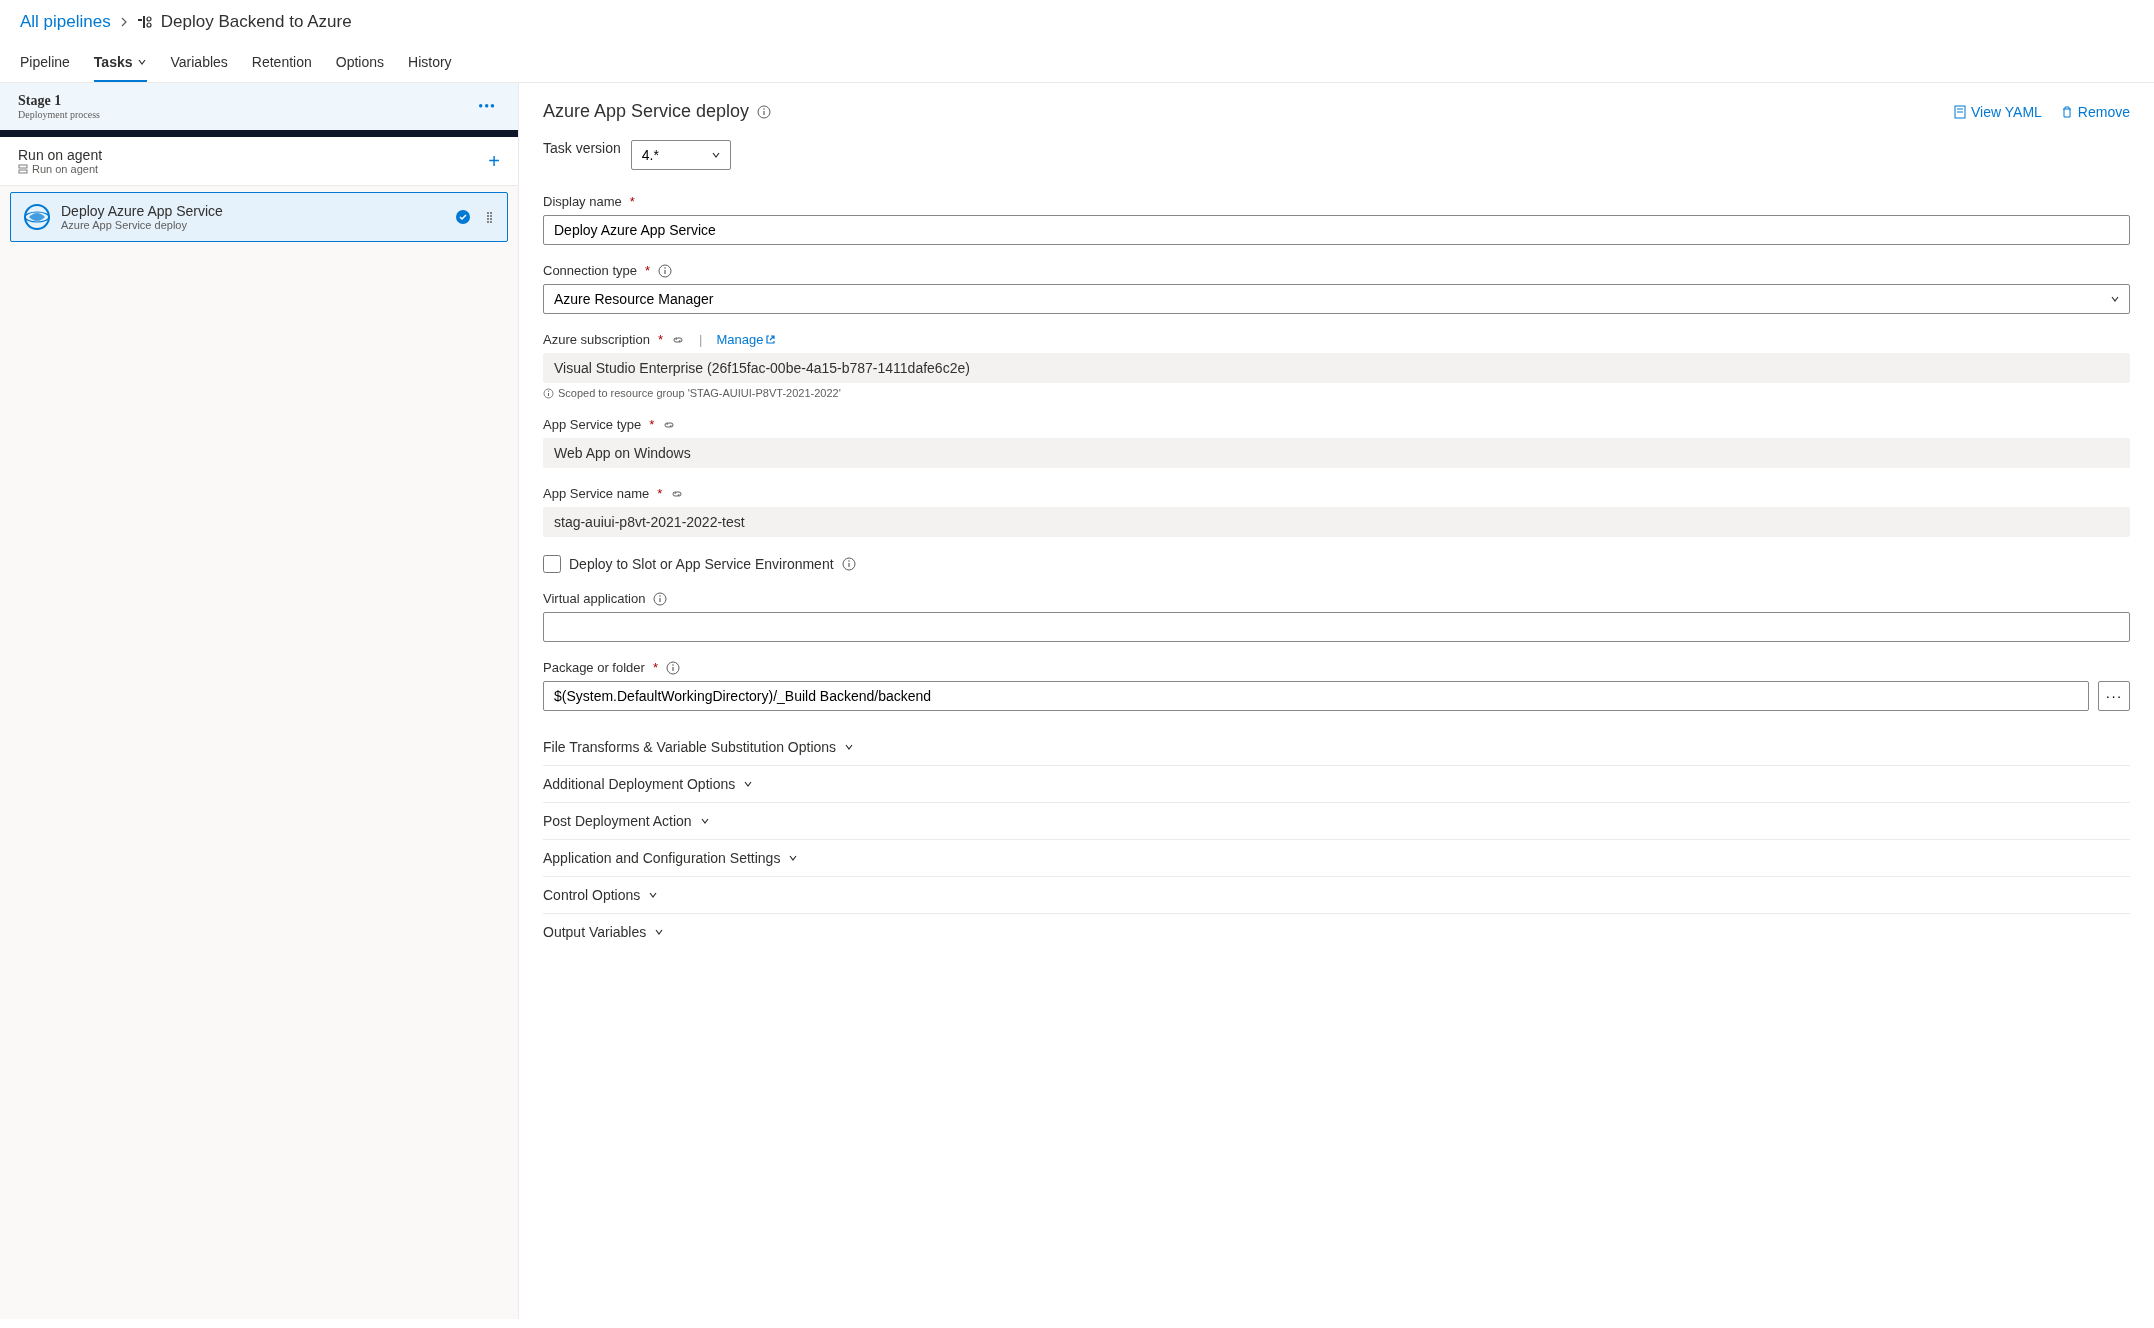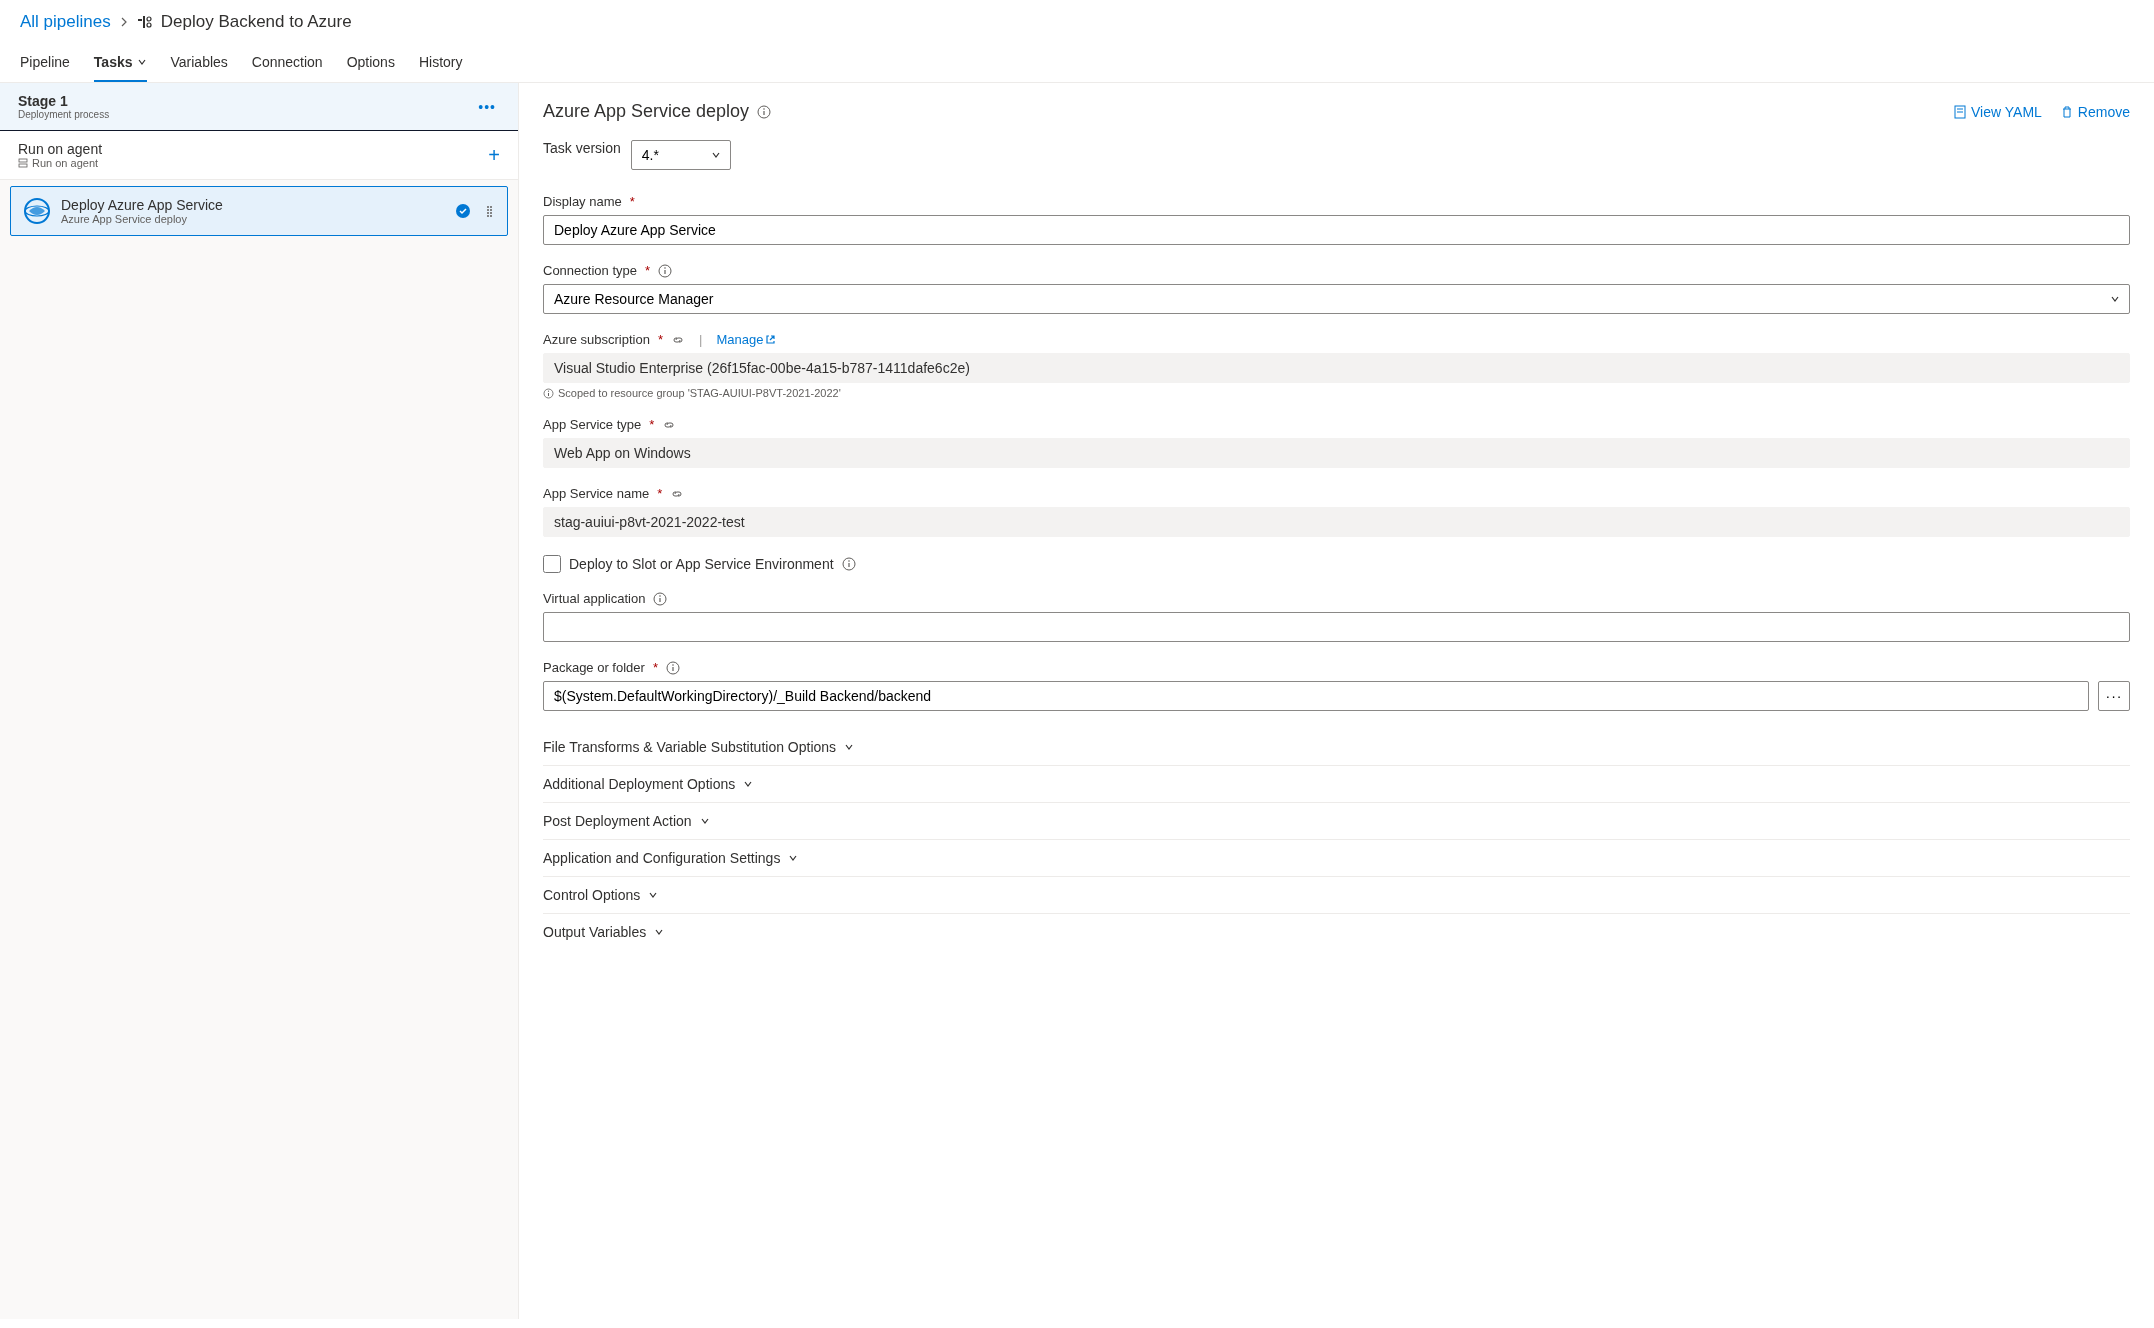--- a/index.html
+++ b/index.html
@@ -6,21 +6,21 @@
 body { font-family: "Segoe UI", -apple-system, sans-serif; font-size: 14px; color: #323130; background: #fff; }
 a { color: #0078d4; text-decoration: none; }
 .breadcrumb { display: flex; align-items: center; gap: 8px; padding: 12px 20px; font-size: 17px; }
 .breadcrumb-sep { color: #605e5c; }
 .breadcrumb-icon { width: 16px; height: 16px; display: inline-flex; }
 .tabs { display: flex; gap: 24px; padding: 0 20px; border-bottom: 1px solid #edebe9; }
 .tab { padding: 10px 0; cursor: pointer; color: #323130; border-bottom: 2px solid transparent; display: flex; align-items: center; gap: 4px; }
 .tab.active { border-bottom-color: #0078d4; font-weight: 600; }
 .main { display: flex; height: calc(100vh - 92px); }
 .left-panel { width: 519px; border-right: 1px solid #edebe9; background: #faf9f8; }
-.stage-header { background: #eff6fc; padding: 10px 18px; display: flex; justify-content: space-between; align-items: center; border-bottom: 1px solid #0f172a; }
+.stage-header { background: #eff6fc; padding: 10px 18px; display: flex; justify-content: space-between; align-items: center; border-bottom: 7px solid #0f172a; font-family: Liberation Serif, serif; }
 .stage-header .title { font-weight: 600; font-size: 14px; }
 .stage-header .sub { font-size: 10px; color: #605e5c; }
 .dots-btn { color: #0078d4; font-size: 14px; letter-spacing: 1px; cursor: pointer; padding: 2px 4px; }
 .agent-row { background: #fff; padding: 10px 18px; display: flex; justify-content: space-between; align-items: center; border-bottom: 1px solid #edebe9; }
 .agent-row .title { font-size: 14px; }
 .agent-row .sub { font-size: 11px; color: #605e5c; display: flex; align-items: center; gap: 4px; }
 .plus-btn { color: #0078d4; font-size: 20px; cursor: pointer; }
 .task-row { background: #e5f1fb; border: 1px solid #0078d4; margin: 6px 10px; padding: 10px 12px; display: flex; align-items: center; gap: 10px; border-radius: 2px; position: relative; }
 .task-icon { width: 28px; height: 28px; flex-shrink: 0; }
 .task-row .title { font-size: 14px; }
@@ -81,21 +81,21 @@
   <div class="tab">Pipeline</div>
   <div class="tab active">
     <span>Tasks</span>
     <span>
         <svg width="10" height="10" viewBox="0 0 10 10">
           <path d="M2 3 L5 7 L8 3" stroke="#323130" stroke-width="1.2" fill="none"></path>
         </svg>
       </span>
   </div>
   <div class="tab">Variables</div>
-  <div class="tab">Connection</div>
+  <div class="tab">Retention</div>
   <div class="tab">Options</div>
   <div class="tab">History</div>
 </div>
 
 <div class="main">
   <div class="left-panel">
     <div class="stage-header">
       <div>
         <div class="title">Stage 1</div>
         <div class="sub">Deployment process</div>

